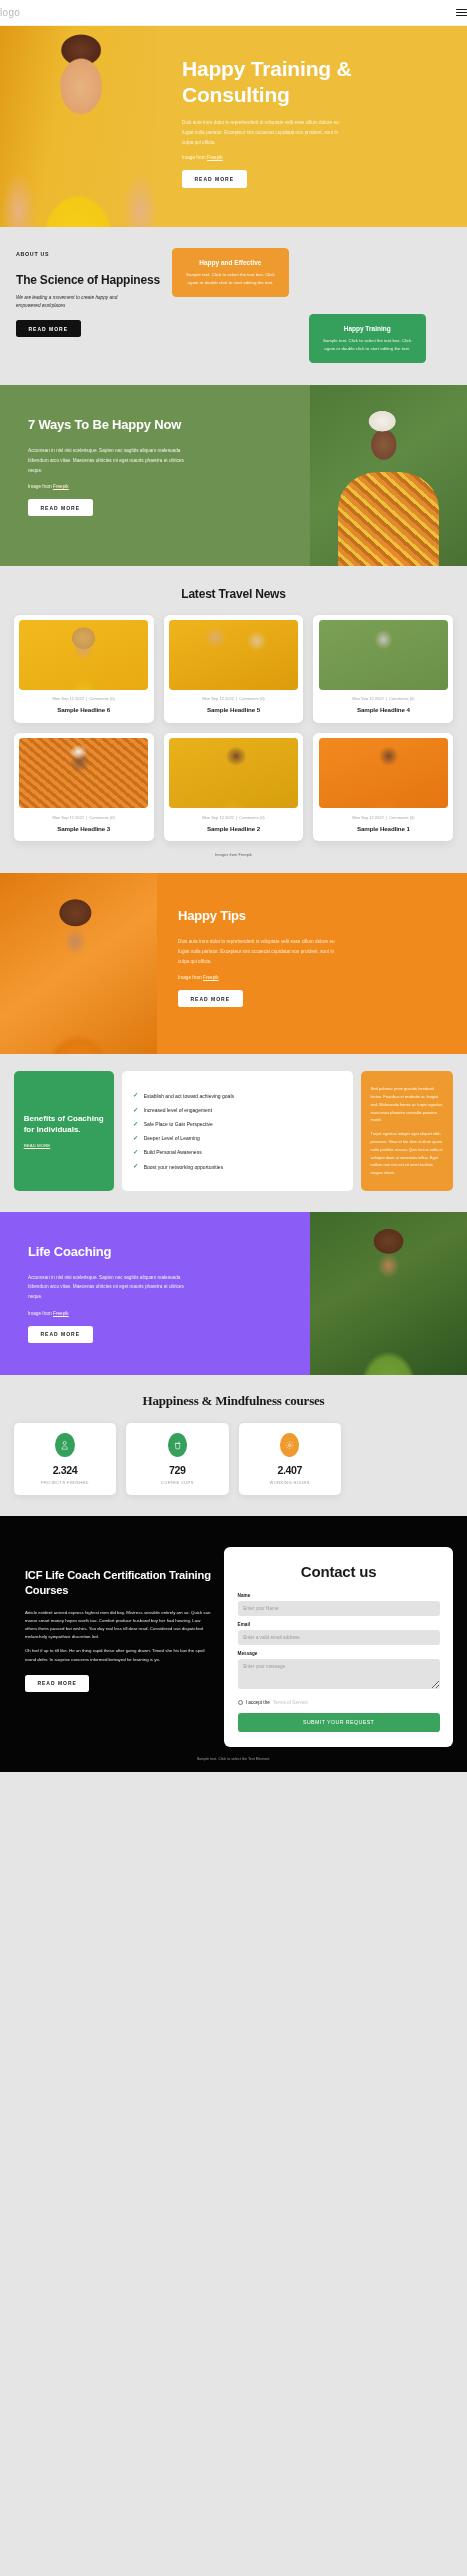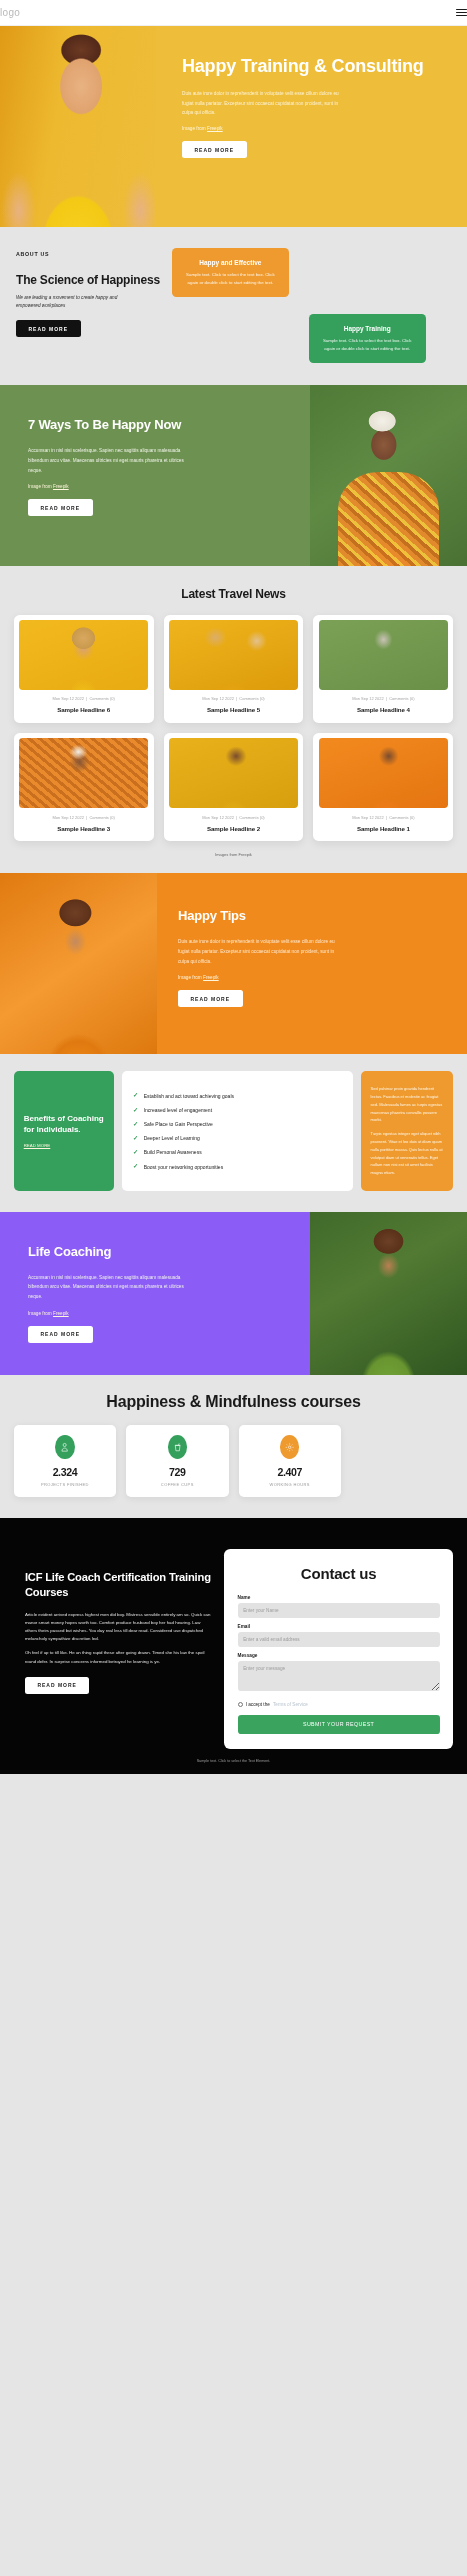--- a/index.html
+++ b/index.html
@@ -30,21 +30,21 @@
     background:
       radial-gradient(ellipse 37px 49px at 52% 30%, #e8b281 0%, #e0a36f 55%, rgba(224,163,111,0) 58%),
       radial-gradient(ellipse 32px 25px at 52% 12%, #6d3a22 0%, #53291a 60%, rgba(83,41,26,0) 64%),
       radial-gradient(ellipse 56px 75px at 50% 108%, #f6d01e 0%, #f4c916 60%, rgba(244,201,22,0) 64%),
       radial-gradient(ellipse 25px 56px at 12% 92%, #e8b281 0%, rgba(232,178,129,0) 70%),
       radial-gradient(ellipse 25px 56px at 90% 92%, #e8b281 0%, rgba(232,178,129,0) 70%),
       linear-gradient(100deg, #e09a16 0%, #edb92f 38%, #eebd3a 100%);
   }
   .hero-text { flex: 1; padding: 30px 18.7px 0 26px; color: #fff; }
   .hero-text h1 {
-    font-size: 18px; line-height: 1.22; font-weight: 700; letter-spacing: -0.2px;
+    font-size: 21px; line-height: 1.22; font-weight: 700; letter-spacing: -0.2px;
     margin-bottom: 11.2px;
   }
   .hero-text p {
     font-size: 4.7px; line-height: 2.05; color: #fdf3d7; max-width: 168px; margin-bottom: 8px;
   }
   .credit { font-size: 4.7px; color: #fff6de; margin-bottom: 10px; }
   .credit u { text-underline-offset: 1.2px; }
   .btn {
     display: inline-block; font-size: 5px; font-weight: 700; letter-spacing: 1px;
     padding: 5.6px 12.5px; border-radius: 2.5px; border: none; cursor: pointer;
@@ -133,21 +133,21 @@
     position:absolute; inset:0;
     background:
       radial-gradient(ellipse 22.4px 18.7px at 50% 18%, #6b4026 0%, #5a3119 64%, rgba(90,49,25,0) 68%),
       radial-gradient(ellipse 16px 18.7px at 50% 33%, #b97f52 0%, rgba(185,127,82,0) 68%),
       radial-gradient(ellipse 44px 54px at 50% 106%, #74a33a 0%, #68952f 50%, rgba(104,149,47,0) 62%),
       linear-gradient(150deg, #3f6a2a 0%, #527a33 40%, #2f5620 100%);
   }
 
   
   .stats { background: #e5e5e5; padding: 18.7px 13.7px 21px; }
-  .stats h2 { text-align:center; font-size: 16px; font-weight: 700; letter-spacing:-0.2px; margin-bottom: 13.7px; }
+  .stats h2 { text-align:center; font-size: 13px; font-weight: 700; letter-spacing:-0.2px; margin-bottom: 13.7px; font-family: Liberation Serif, serif; }
   .stats-grid { display: grid; grid-template-columns: repeat(4, 1fr); gap: 10px; }
   .stat-card { background: #fff; border-radius: 5px; padding: 10px 5px 10px; text-align:center; box-shadow: 0 1.9px 7.5px rgba(0,0,0,.07); }
   .stat-icon { width: 19.3px; height: 24px; border-radius: 50%; margin: 0 auto 6.8px; display:flex; align-items:center; justify-content:center; }
   .stat-icon svg { width: 9.3px; height: 10.6px; }
   .ic-green { background: #34a05c; }
   .ic-orange { background: #ee9a2e; }
   .stat-num { font-size: 10.6px; font-weight: 700; letter-spacing: -0.4px; margin-bottom: 4.4px; }
   .stat-label { font-size: 4px; letter-spacing: 0.4px; color: #9a9a9a; }
 
   

